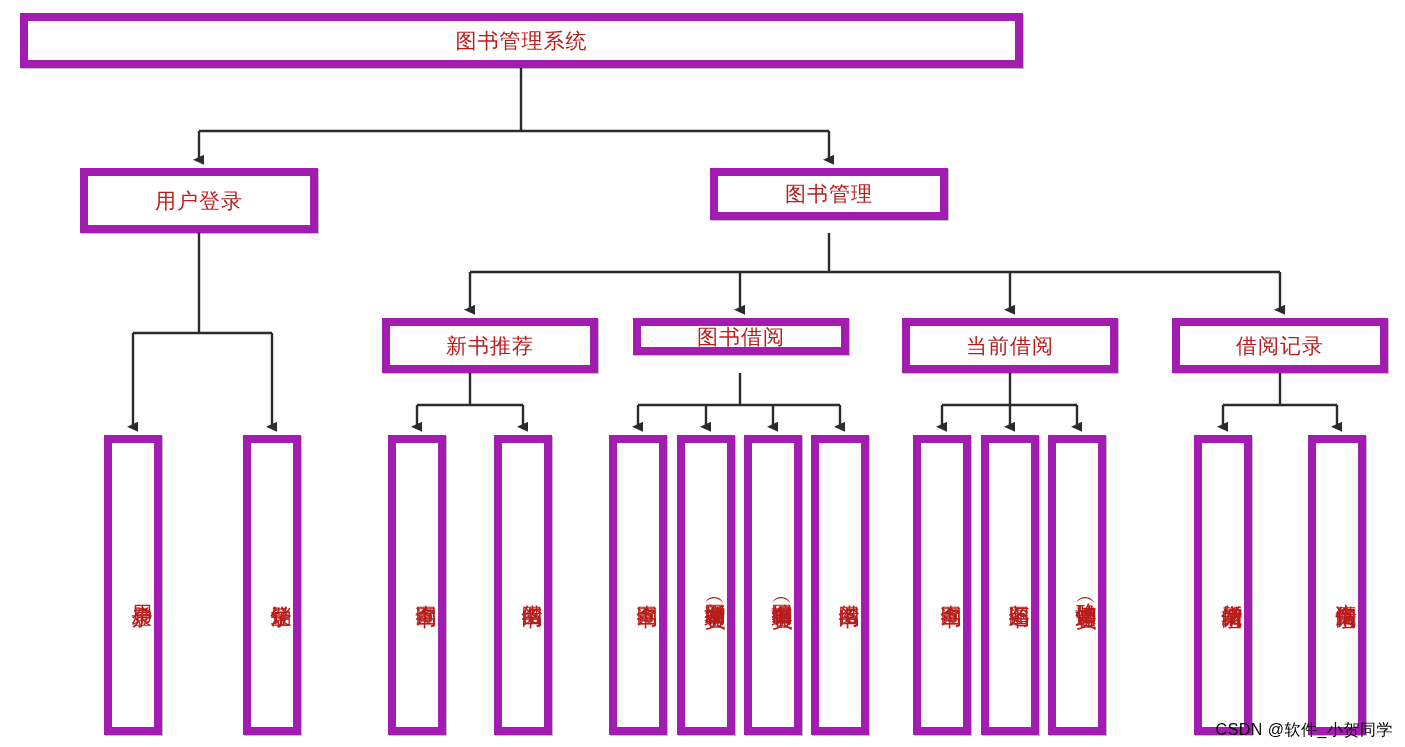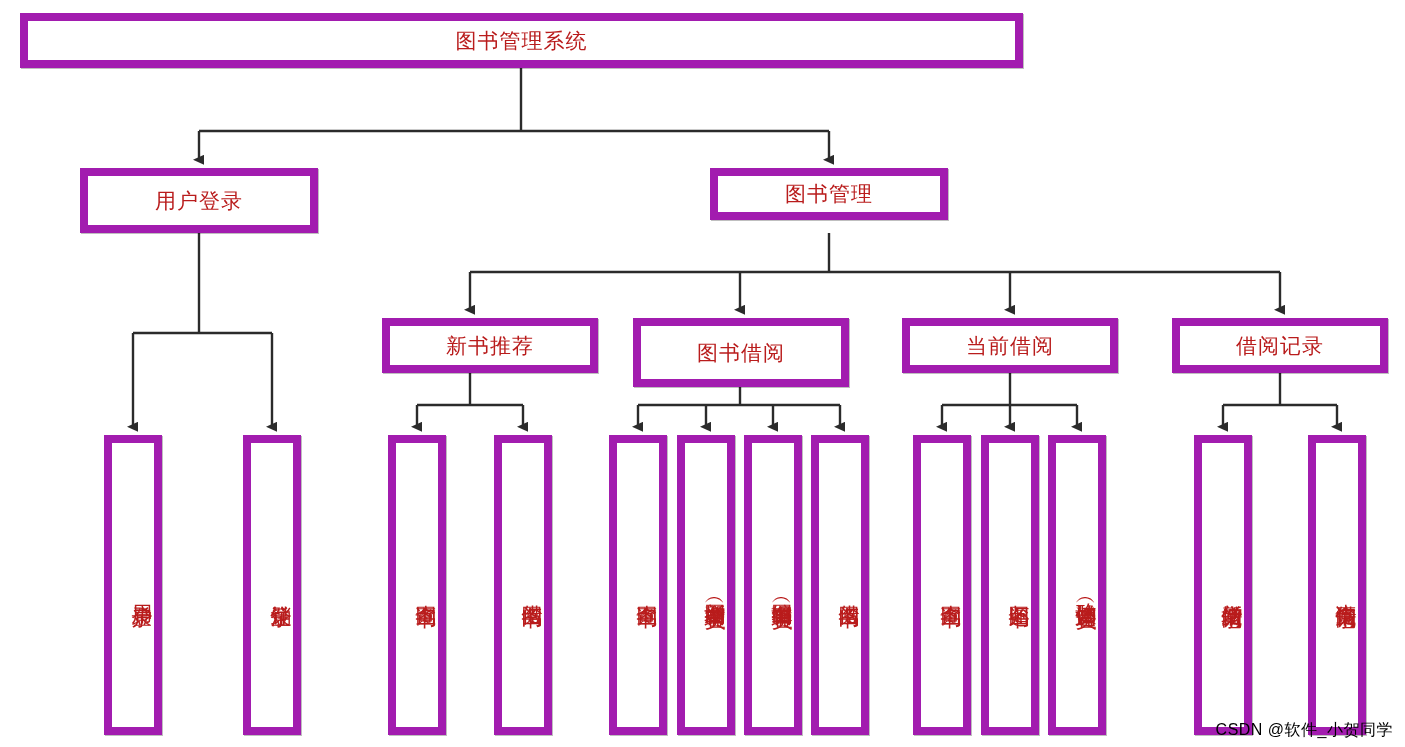--- a/index.html
+++ b/index.html
@@ -133,21 +133,21 @@
   <div class="node h" style="left:80px; top:168px; width:238px; height:65px;">
     <span class="htext">用户登录</span>
   </div>
   <div class="node h" style="left:710px; top:168px; width:238px; height:52px;">
     <span class="htext">图书管理</span>
   </div>
 
   <div class="node h" style="left:362px; top:318px; width:216px; height:55px;margin-left:20px;">
     <span class="htext">新书推荐</span>
   </div>
-  <div class="node h" style="left:633px; top:318px; width:216px; height:69px;">
+  <div class="node h" style="left:633px; top:318px; width:216px; height:37px;">
     <span class="htext">图书借阅</span>
   </div>
   <div class="node h" style="left:902px; top:318px; width:216px; height:55px;">
     <span class="htext">当前借阅</span>
   </div>
   <div class="node h" style="left:1172px; top:318px; width:216px; height:55px;">
     <span class="htext">借阅记录</span>
   </div>
 
   <div class="node v" style="left:104px; top:435px; width:58px; height:300px;">

